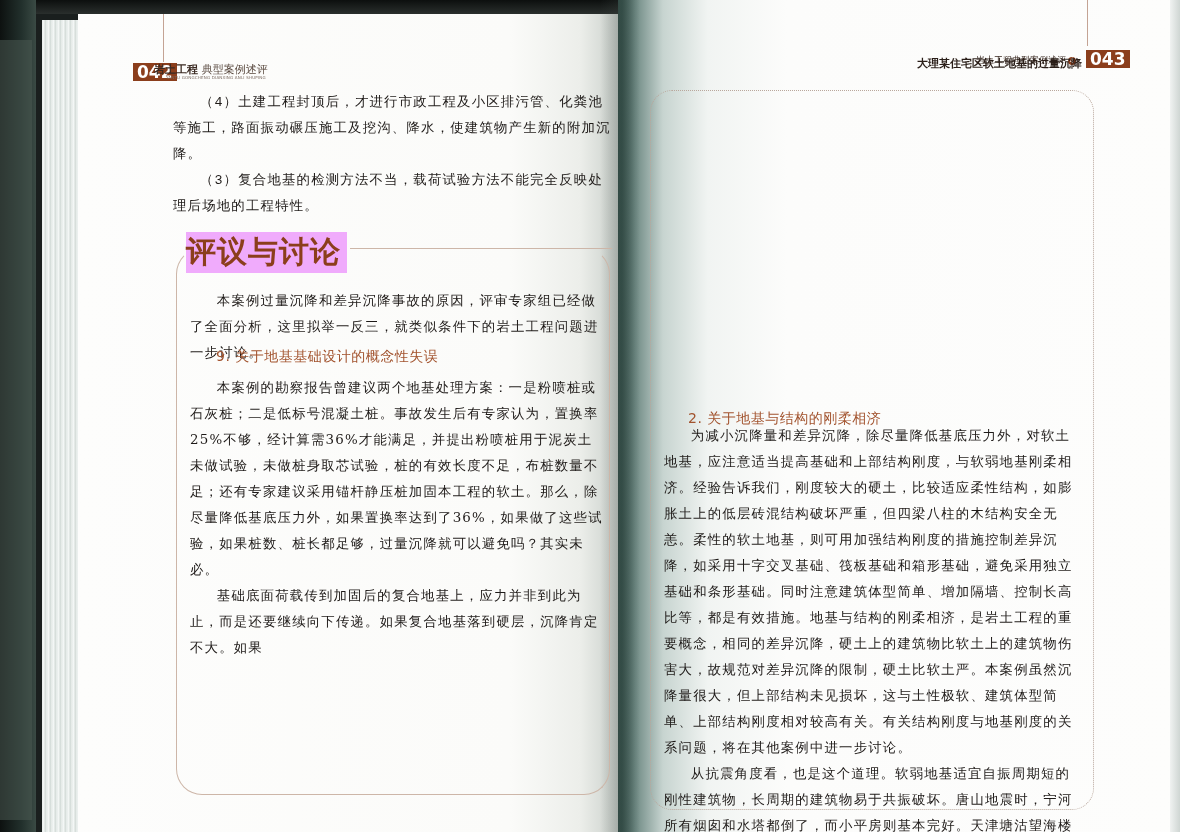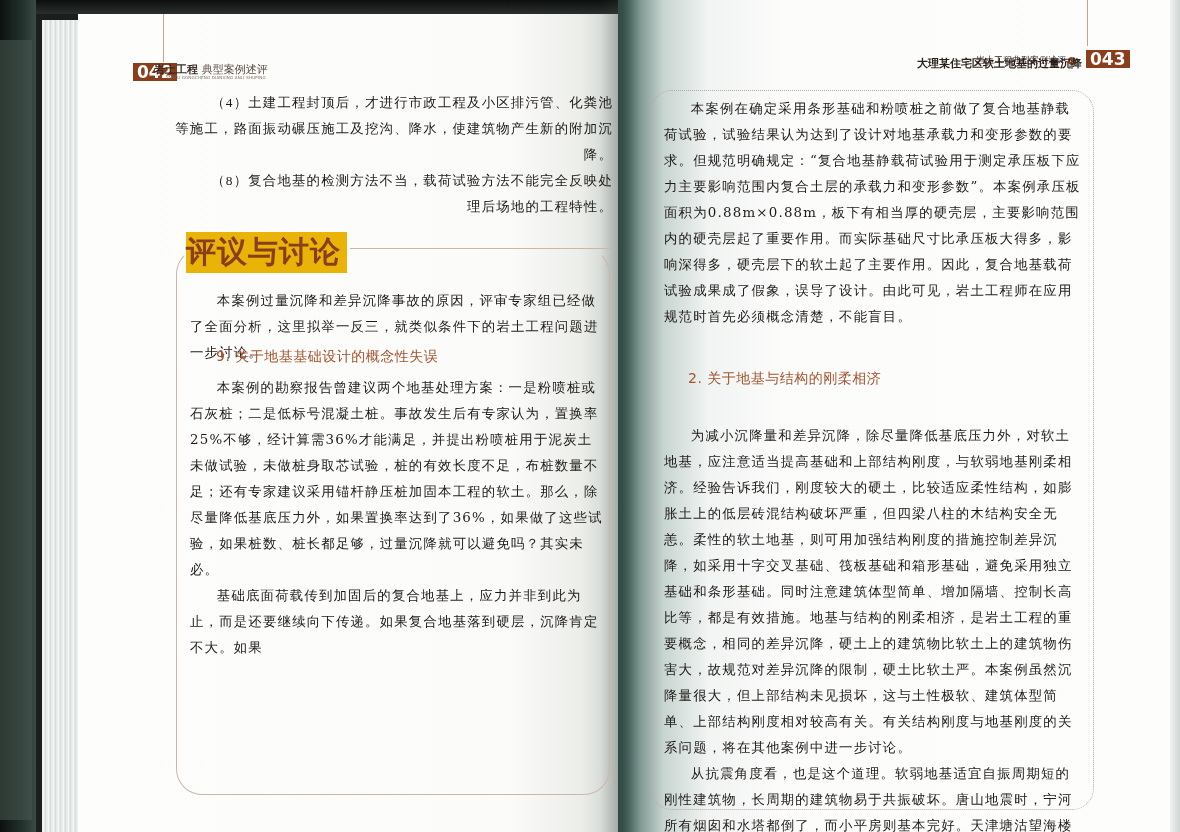--- a/index.html
+++ b/index.html
@@ -37,30 +37,30 @@
     font-size:4px; color:#7a6a60; letter-spacing:.2px; white-space:nowrap; }
   .hdr-rule-right { position:absolute; left:1087px; top:0; width:1px; height:46px; background:#c4a394; }
   .hdr-right-series { position:absolute; right:104px; top:54px; font-size:9px; color:#3a2a22; white-space:nowrap; }
   .hdr-right-series .badge { display:inline-block; width:8px; height:8px; border-radius:50%; background:#8b3e1c; color:#fff;
     font-size:7px; line-height:8px; text-align:center; margin-left:2px; vertical-align:middle; }
   .hdr-right-chapter { position:absolute; right:98px; top:56px; font-family:"DejaVu Sans","Liberation Sans",sans-serif;
     font-size:11px; color:#2a1e18; font-weight:bold; white-space:nowrap;margin-left:36px; }
 
   
   .para { position:absolute; font-size:13.4px; color:#1e1a18; line-height:26px; letter-spacing:1.2px; }
-  .sans { font-family:Liberation Serif, serif;text-align:right; }
+  .sans { font-family:Liberation Mono, monospace; }
   .indent { text-indent:2em; }
 
   .left-top { left:173px; top:90px; width:440px; }
 
   .box-left { position:absolute; left:176px; top:248px; width:432px; height:545px;
     border:1.2px solid #cdb6a8; border-radius:26px 26px 26px 26px; border-top-color:transparent; }
   .box-left-topline { position:absolute; left:350px; top:248px; width:262px; height:1px; background:#cdb6a8; }
   .section-title { position:absolute; left:186px; top:232px; font-family:"DejaVu Sans","Liberation Sans",sans-serif;
-    font-size:30px; font-weight:bold; color:#8b3e1c; letter-spacing:1px; background:#eab308; padding:0 6px 0 0; }
+    font-size:30px; font-weight:bold; color:#8b3e1c; letter-spacing:1px; background:#f0abfc; padding:0 6px 0 0; }
   .subhead { position:absolute; font-family:"DejaVu Sans","Liberation Sans",sans-serif; font-size:14px; color:#a2532e; letter-spacing:.5px; }
 
   .box-right { position:absolute; left:650px; top:90px; width:442px; height:718px;
     border:1.2px dotted #b9a79c; border-radius:22px; }
 </style>
 </head>
 <body>
 
 <div class="top-dark"></div>
 <div class="bg-left-dark"></div>
@@ -81,38 +81,37 @@
 
 <div class="hdr-rule-right"></div>
 <div class="hdr-right-series">
   <span>岩土工程典型案例述评</span><span class="badge">4</span>
 </div>
 <div class="hdr-right-chapter">大理某住宅区软土地基的过量沉降</div>
 <div class="pnum right">043</div>
 
 <div class="para sans left-top">
   <div class="indent">（4）土建工程封顶后，才进行市政工程及小区排污管、化粪池等施工，路面振动碾压施工及挖沟、降水，使建筑物产生新的附加沉降。</div>
-  <div class="indent">（8）复合地基的检测方法不当，载荷试验方法不能完全反映处理后场地的工程特性。</div>
+  <div class="indent">（3）复合地基的检测方法不当，载荷试验方法不能完全反映处理后场地的工程特性。</div>
 </div>
 
 <div class="box-left"></div>
 <div class="box-left-topline"></div>
 <div class="section-title">评议与讨论</div>
 
 <div class="para" style="left:190px; top:288px; width:416px;">
   <div class="indent">本案例过量沉降和差异沉降事故的原因，评审专家组已经做了全面分析，这里拟举一反三，就类似条件下的岩土工程问题进一步讨论。</div>
 </div>
 <div class="subhead" style="left:216px; top:348px;">9. 关于地基基础设计的概念性失误</div>
 
 <div class="para" style="left:190px; top:375px; width:416px;">
   <div class="indent">本案例的勘察报告曾建议两个地基处理方案：一是粉喷桩或石灰桩；二是低标号混凝土桩。事故发生后有专家认为，置换率25%不够，经计算需36%才能满足，并提出粉喷桩用于泥炭土未做试验，未做桩身取芯试验，桩的有效长度不足，布桩数量不足；还有专家建议采用锚杆静压桩加固本工程的软土。那么，除尽量降低基底压力外，如果置换率达到了36%，如果做了这些试验，如果桩数、桩长都足够，过量沉降就可以避免吗？其实未必。</div>
   <div class="indent">基础底面荷载传到加固后的复合地基上，应力并非到此为止，而是还要继续向下传递。如果复合地基落到硬层，沉降肯定不大。如果</div>
 </div>
 
 <div class="box-right"></div>
 <div class="para" style="left:664px; top:96px; width:420px;">
-  <div class="indent">本案例在确定采用条形基础和粉喷桩之前做了复合地基静载荷试验，试验结果认为达到了设计对地基承载力和变形参数的要求。但规范明确规定：“复合地基静载荷试验用于测定承压板下应力主要影响范围内复合土层的承载力和变形参数”。本案例承压板面积为0.88m×0.88m，板下有相当厚的硬壳层，主要影响范围内的硬壳层起了重要作用。而实际基础尺寸比承压板大得多，影响深得多，硬壳层下的软土起了主要作用。因此，复合地基载荷试验成果成了假象，误导了设计。由此可见，岩土工程师在应用规范时首先必须概念清楚，不能盲目。</div>
 </div>
-<div class="subhead" style="left:688px; top:370px;">2. 关于地基与结构的刚柔相济</div>
+<div class="subhead" style="left:688px; top:410px;">2. 关于地基与结构的刚柔相济</div>
 <div class="para" style="left:664px; top:423px; width:420px;">
   <div class="indent">为减小沉降量和差异沉降，除尽量降低基底压力外，对软土地基，应注意适当提高基础和上部结构刚度，与软弱地基刚柔相济。经验告诉我们，刚度较大的硬土，比较适应柔性结构，如膨胀土上的低层砖混结构破坏严重，但四梁八柱的木结构安全无恙。柔性的软土地基，则可用加强结构刚度的措施控制差异沉降，如采用十字交叉基础、筏板基础和箱形基础，避免采用独立基础和条形基础。同时注意建筑体型简单、增加隔墙、控制长高比等，都是有效措施。地基与结构的刚柔相济，是岩土工程的重要概念，相同的差异沉降，硬土上的建筑物比软土上的建筑物伤害大，故规范对差异沉降的限制，硬土比软土严。本案例虽然沉降量很大，但上部结构未见损坏，这与土性极软、建筑体型简单、上部结构刚度相对较高有关。有关结构刚度与地基刚度的关系问题，将在其他案例中进一步讨论。</div>
   <div class="indent">从抗震角度看，也是这个道理。软弱地基适宜自振周期短的刚性建筑物，长周期的建筑物易于共振破坏。唐山地震时，宁河所有烟囱和水塔都倒了，而小平房则基本完好。天津塘沽望海楼极软地基上的3~4层住宅，1976年唐山地震时虽然震陷量达20~30cm，但因采用筏</div>
 </div>
 
 </body></html>

